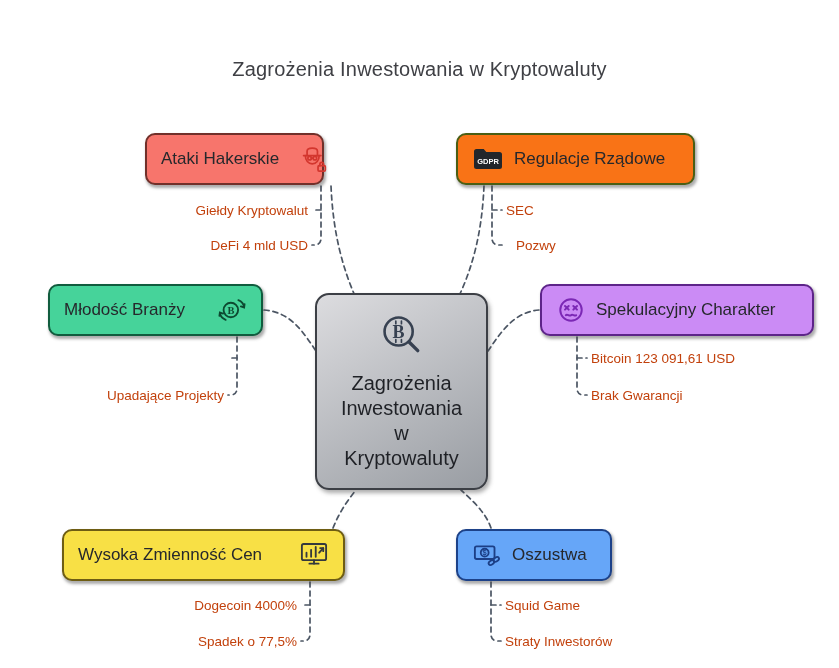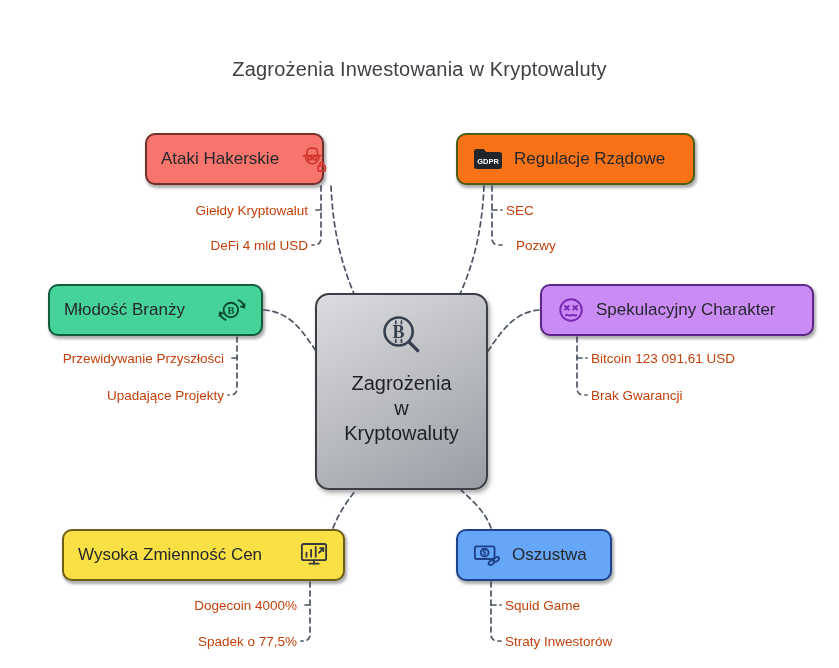--- a/index.html
+++ b/index.html
@@ -175,29 +175,29 @@
   <div class="center" style="background: linear-gradient(150deg, rgb(220, 220, 223), rgb(153, 157, 163)); border-color: rgb(60, 63, 69);">
     <div class="cicon">
       <svg width="54" height="54" viewBox="0 0 48 48" fill="none" stroke="#374151" stroke-width="2.3" stroke-linecap="round">
         <circle cx="21" cy="20" r="12.5"></circle>
         <text x="21" y="26" text-anchor="middle" font-size="16" font-weight="bold" fill="#374151" stroke="none" font-family="Liberation Serif, serif">B</text>
         <path d="M18.5 13v-2.2M23.5 13v-2.2M18.5 29.5v-2.2M23.5 29.5v-2.2" stroke-width="1.5"></path>
         <path d="M30.5 29.5l7.5 7.5" stroke-width="3"></path>
       </svg>
     </div>
     <div class="cline">Zagrożenia</div>
+    <div class="cline">Inwestowania</div>
     <div class="cline">w</div>
     <div class="cline">Kryptowaluty</div>
   </div>
 
   <div class="leaf l-gieldy">Giełdy Kryptowalut</div>
   <div class="leaf l-defi">DeFi 4 mld USD</div>
   <div class="leaf l-sec">SEC</div>
   <div class="leaf l-pozwy">Pozwy</div>
-  <div class="leaf l-przewidywanie">Przewidywanie Przyszłości</div>
   <div class="leaf l-upadajace">Upadające Projekty</div>
   <div class="leaf l-btc">Bitcoin 123 091,61 USD</div>
   <div class="leaf l-brak">Brak Gwarancji</div>
   <div class="leaf l-dogecoin">Dogecoin 4000%</div>
   <div class="leaf l-spadek">Spadek o 77,5%</div>
   <div class="leaf l-squid">Squid Game</div>
   <div class="leaf l-straty">Straty Inwestorów</div>
 
 </div>
 

